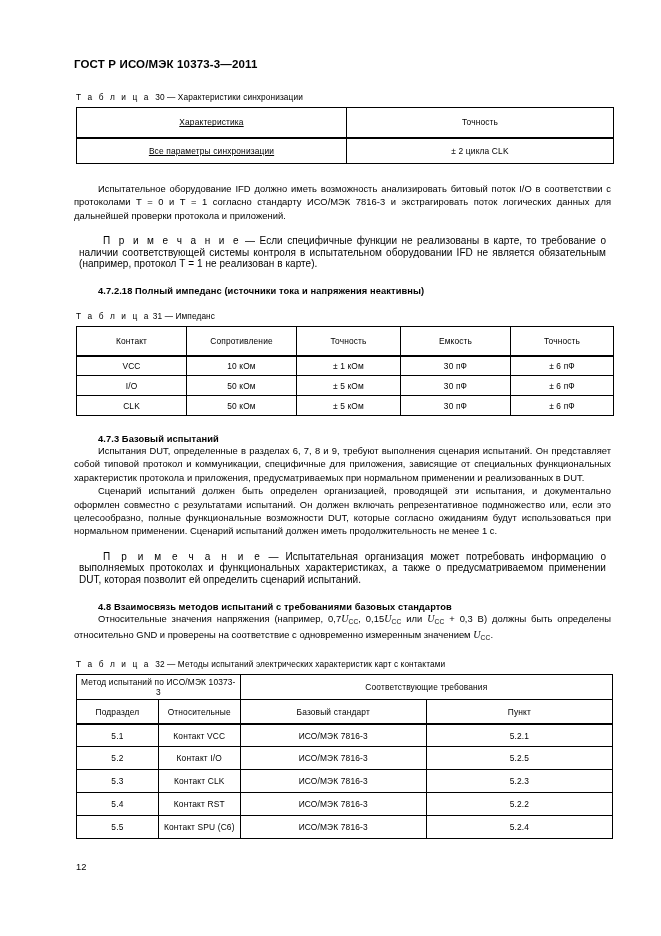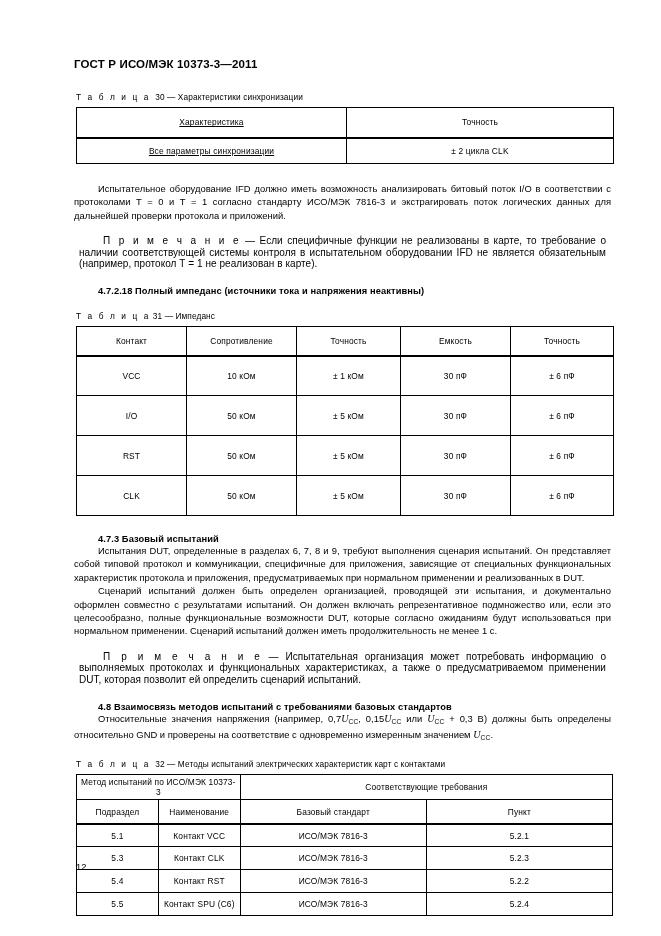--- a/index.html
+++ b/index.html
@@ -94,21 +94,21 @@
   #table-30 thead td { height: 30px; }
   #table-30 tbody td { height: 26px; }
 
   
   #table-31 td.c0 { width: 110px; }
   #table-31 td.c1 { width: 110px; }
   #table-31 td.c2 { width: 104px; }
   #table-31 td.c3 { width: 110px; }
   #table-31 td.c4 { width: 103px; }
   #table-31 thead td { height: 29px; }
-  #table-31 tbody td { height: 40px; }
+  #table-31 tbody td { height: 20px; }
 
   
   #table-32 td.g0 { width: 80px; }
   #table-32 td.g1 { width: 160px; }
   #table-32 td.g2 { width: 182px; }
   #table-32 td.g3 { width: 115px; }
   #table-32 thead tr.grouphead td { height: 25px; border-bottom: 1px solid #000; }
   #table-32 thead tr.subhead td { height: 24px; }
   #table-32 tbody td { height: 23px; }
 
@@ -242,27 +242,20 @@
           <td class="c4">± 6 пФ</td>
         </tr>
         <tr>
           <td class="c0">I/O</td>
           <td class="c1">50 кОм</td>
           <td class="c2">± 5 кОм</td>
           <td class="c3">30 пФ</td>
           <td class="c4">± 6 пФ</td>
         </tr>
         <tr>
-          <td class="c0">RST</td>
-          <td class="c1">50 кОм</td>
-          <td class="c2">± 5 кОм</td>
-          <td class="c3">30 пФ</td>
-          <td class="c4">± 6 пФ</td>
-        </tr>
-        <tr>
           <td class="c0">CLK</td>
           <td class="c1">50 кОм</td>
           <td class="c2">± 5 кОм</td>
           <td class="c3">30 пФ</td>
           <td class="c4">± 6 пФ</td>
         </tr>
       </tbody>
     </table>
 
     <div class="gap-xl"></div>
@@ -287,33 +280,39 @@
     </div>
 
     <table class="doc-table" id="table-32">
       <thead>
         <tr class="grouphead">
           <td class="g0" colspan="2">Метод испытаний по ИСО/МЭК 10373-3</td>
           <td class="g2" colspan="2">Соответствующие требования</td>
         </tr>
         <tr class="subhead">
           <td class="g0">Подраздел</td>
-          <td class="g1">Наименование</td>
+          <td class="g1">Относительные</td>
           <td class="g2">Базовый стандарт</td>
           <td class="g3">Пункт</td>
         </tr>
       </thead>
       <tbody>
         <tr>
           <td class="g0">5.1</td>
           <td class="g1">Контакт VCC</td>
           <td class="g2">ИСО/МЭК 7816-3</td>
           <td class="g3">5.2.1</td>
         </tr>
         <tr>
+          <td class="g0">5.2</td>
+          <td class="g1">Контакт I/O</td>
+          <td class="g2">ИСО/МЭК 7816-3</td>
+          <td class="g3">5.2.5</td>
+        </tr>
+        <tr>
           <td class="g0">5.3</td>
           <td class="g1">Контакт CLK</td>
           <td class="g2">ИСО/МЭК 7816-3</td>
           <td class="g3">5.2.3</td>
         </tr>
         <tr>
           <td class="g0">5.4</td>
           <td class="g1">Контакт RST</td>
           <td class="g2">ИСО/МЭК 7816-3</td>
           <td class="g3">5.2.2</td>

